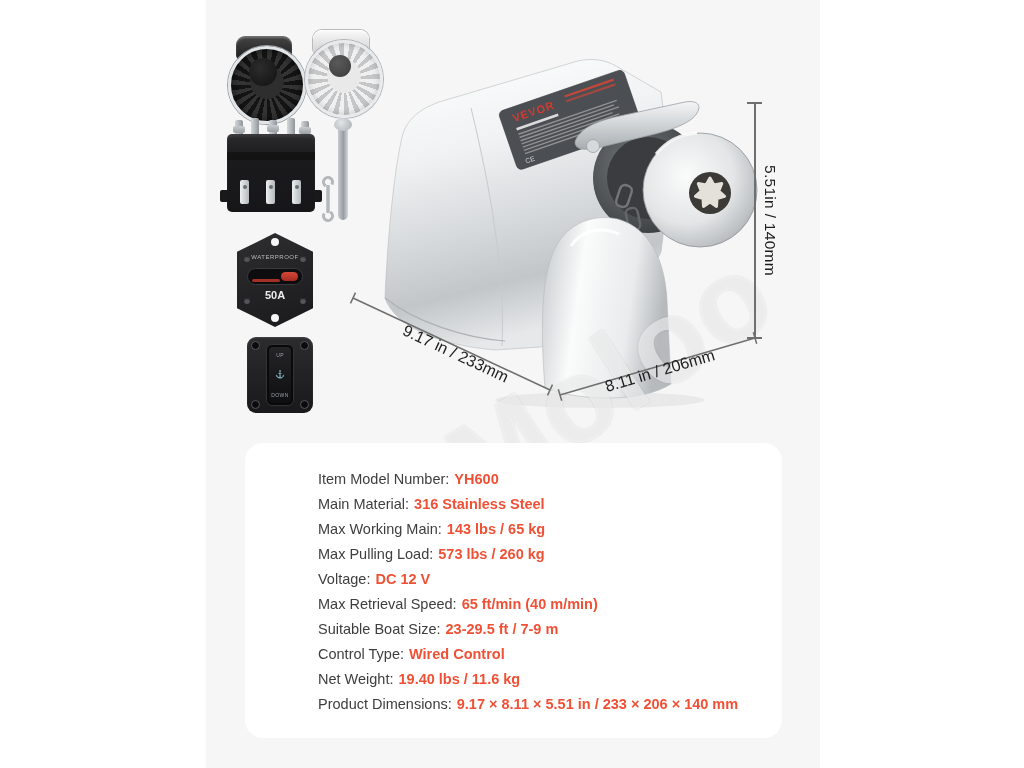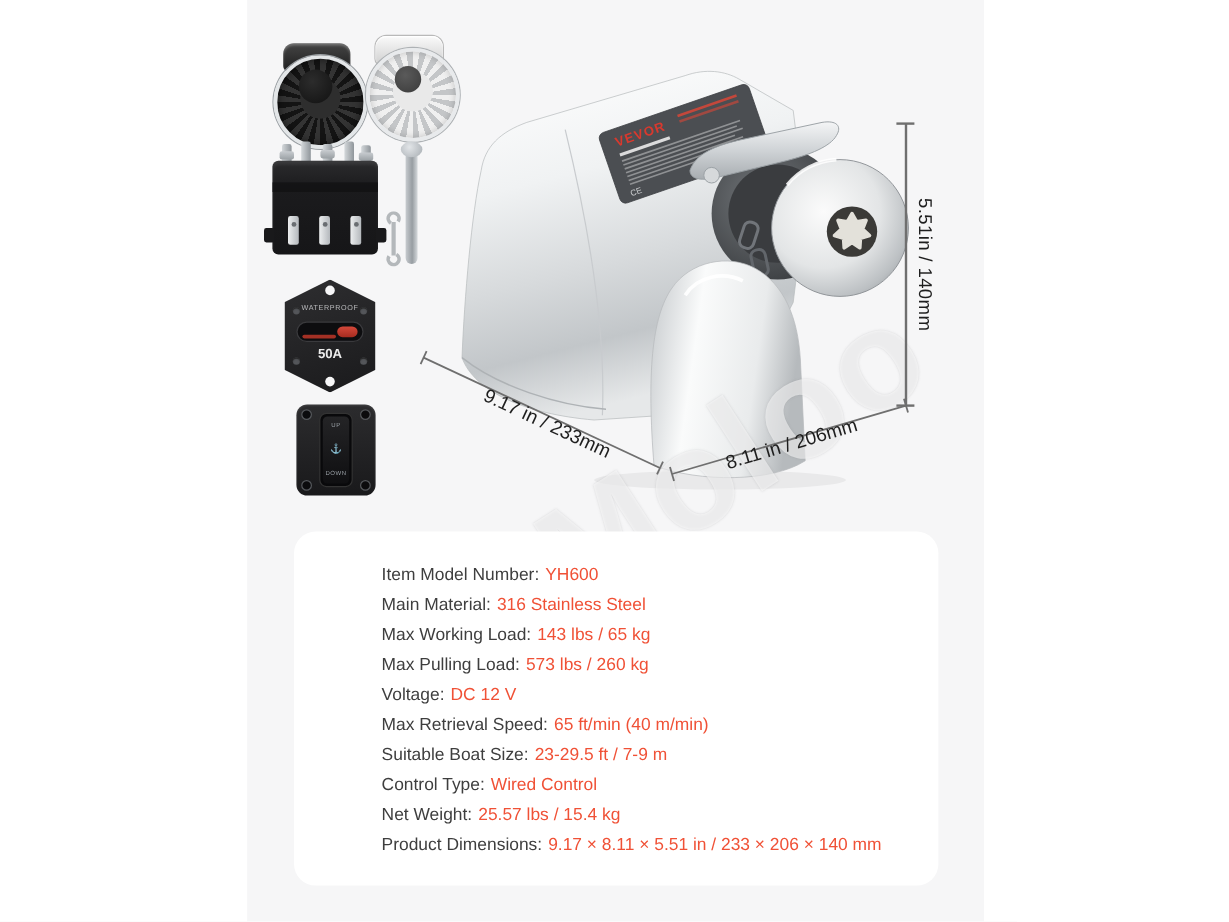--- a/index.html
+++ b/index.html
@@ -19,21 +19,21 @@
   .spec-card{
     position:absolute;left:245px;top:443px;width:537px;height:295px;
     background:#ffffff;border-radius:18px;
   }
   .spec-col{position:absolute;top:23px;}
   .spec-col.left{left:25px;}
   .spec-col.right{left:345px;}
   .spec-row{height:25px;display:flex;align-items:center;gap:5px;
     font-size:14.5px;white-space:nowrap;}
   .spec-label{color:#3e3e3e;margin-left:48px;}
-  .spec-value{color:#f05136;font-weight:normal;}
+  .spec-value{color:#f05136;font-weight:bold;}
   .acc-header{color:#3e3e3e;}
   .acc-item{color:#f05136;font-weight:bold;}
 
   
   .dim-line-v{position:absolute;left:754px;top:103px;width:1.5px;height:235px;background:#6f6f6f;}
   .dim-cap{position:absolute;height:1.5px;width:15px;background:#6f6f6f;}
   .dim-height-label{
     position:absolute;left:761px;top:103px;height:235px;
     writing-mode:vertical-rl;display:flex;align-items:center;justify-content:center;
     font-size:15.5px;color:#1e1e1e;letter-spacing:.3px;
@@ -294,21 +294,21 @@
   <div class="spec-col left">
     <div class="spec-row">
       <span class="spec-label">Item Model Number:</span>
       <span class="spec-value">YH600</span>
     </div>
     <div class="spec-row">
       <span class="spec-label">Main Material:</span>
       <span class="spec-value">316 Stainless Steel</span>
     </div>
     <div class="spec-row">
-      <span class="spec-label">Max Working Load:</span>
+      <span class="spec-label">Max Working Main:</span>
       <span class="spec-value">143 lbs / 65 kg</span>
     </div>
     <div class="spec-row">
       <span class="spec-label">Max Pulling Load:</span>
       <span class="spec-value">573 lbs / 260 kg</span>
     </div>
     <div class="spec-row">
       <span class="spec-label">Voltage:</span>
       <span class="spec-value">DC 12 V</span>
     </div>
@@ -319,20 +319,20 @@
     <div class="spec-row">
       <span class="spec-label">Suitable Boat Size:</span>
       <span class="spec-value">23-29.5 ft / 7-9 m</span>
     </div>
     <div class="spec-row">
       <span class="spec-label">Control Type:</span>
       <span class="spec-value">Wired Control</span>
     </div>
     <div class="spec-row">
       <span class="spec-label">Net Weight:</span>
-      <span class="spec-value">25.57 lbs / 15.4 kg</span>
+      <span class="spec-value">19.40 lbs / 11.6 kg</span>
     </div>
     <div class="spec-row">
       <span class="spec-label">Product Dimensions:</span>
       <span class="spec-value">9.17 × 8.11 × 5.51 in / 233 × 206 × 140 mm</span>
     </div>
   </div>
 </div>
 
 </body></html>

